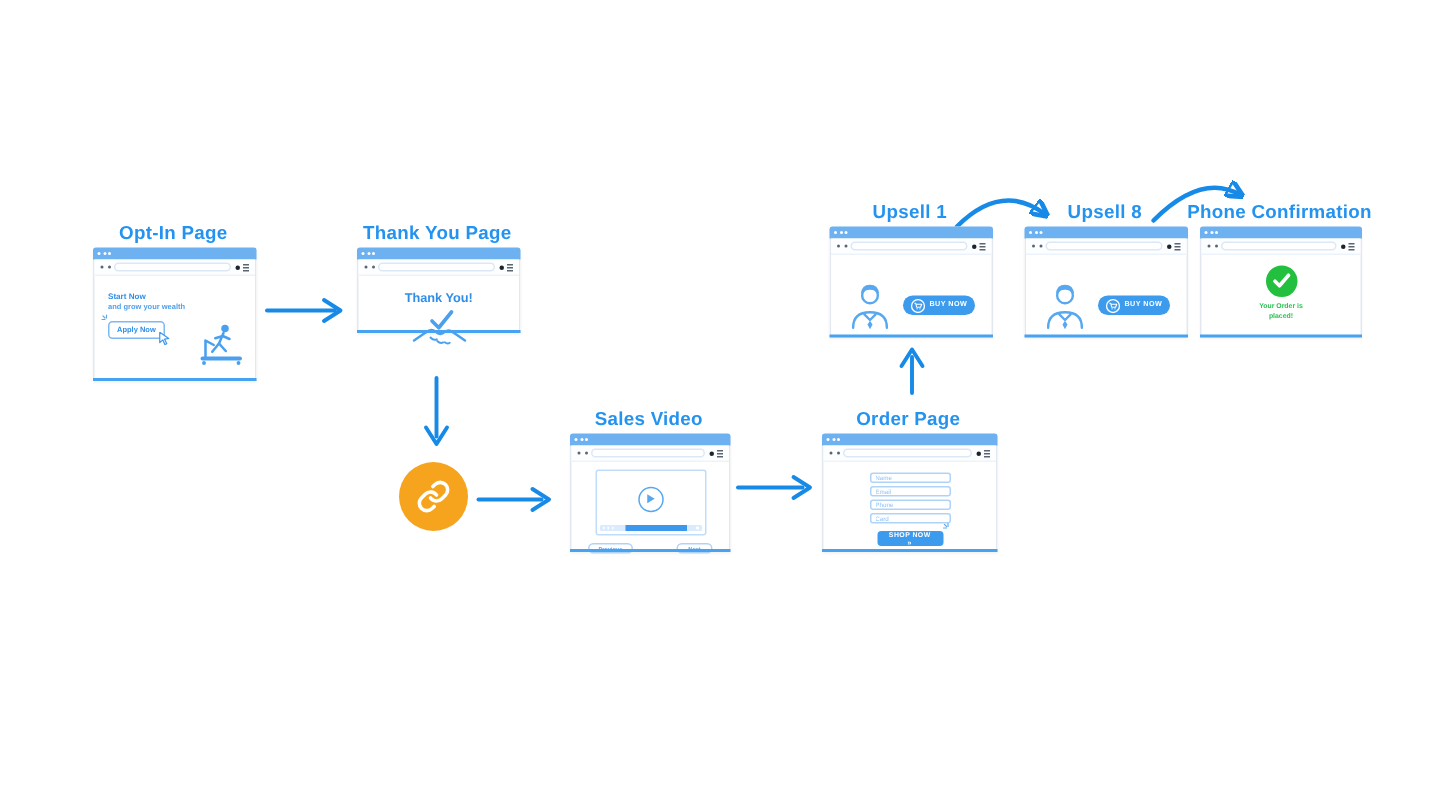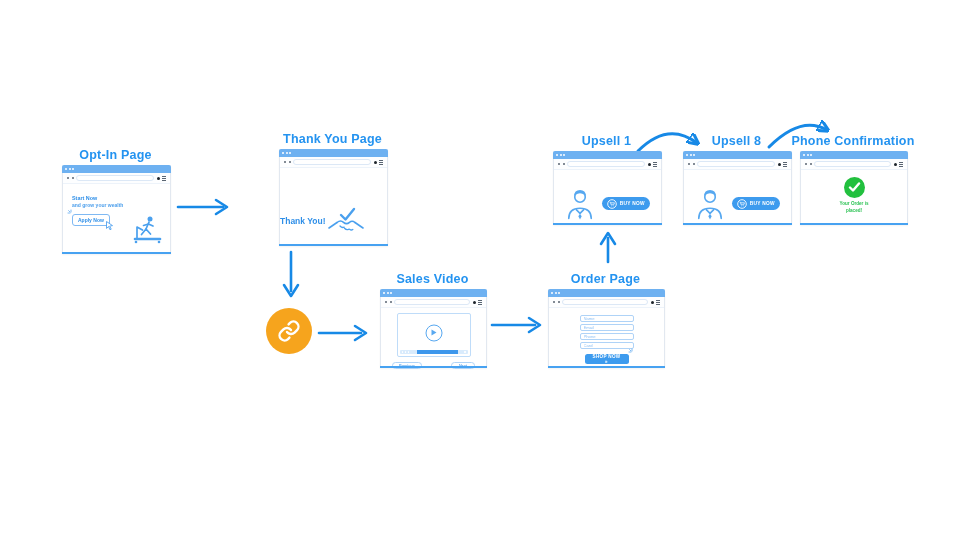--- a/index.html
+++ b/index.html
@@ -35,21 +35,21 @@
   .optin-left{position:absolute;left:9px;top:11px;width:58px;}
   .headline{font-size:5.4px;font-weight:bold;color:#2F8FE8;}
   .subhead{font-size:5px;font-weight:bold;color:#4FA0EC;margin-top:1px;}
   .applybtn{margin-top:5px;position:relative;display:inline-block;border:1px solid #7FB9F3;
             border-radius:3px;padding:2px 5px;font-size:5px;font-weight:bold;color:#2F8FE8;background:#fff;}
   .applybtn .cursor{position:absolute;right:-5px;bottom:-5px;}
   .applybtn .sparkle{position:absolute;left:-6px;top:-6px;}
   .treadmill{position:absolute;right:5px;bottom:8px;}
 
   
-  .ty{height:100%;display:flex;align-items:center;padding-top:9px;box-sizing:border-box;}
+  .ty{height:100%;display:flex;flex-direction:column;align-items:center;padding-top:9px;box-sizing:border-box;}
   .tymsg{font-size:8.5px;font-weight:bold;color:#2F8FE8;}
 
   
   .linkwrap{position:absolute;left:266px;top:308px;width:46px;height:46px;border-radius:50%;
             background:#F6A41D;display:flex;align-items:center;justify-content:center;}
 
   
   .player{position:relative;width:72px;height:42px;margin:5px auto 0;border:1px solid #BFDCF9;
           border-radius:2px;background:#fff;}
   .playbtn{position:absolute;left:50%;top:45%;transform:translate(-50%,-50%);width:15px;height:15px;
@@ -163,21 +163,21 @@
             <path d="M6,25 L31,25" stroke-width="2.6"></path>
             <path d="M8,25 L8,13 L13.5,16"></path>
             <circle cx="7" cy="28" r="1.3" fill="#4AA0EE" stroke="none"></circle>
             <circle cx="30" cy="28" r="1.3" fill="#4AA0EE" stroke="none"></circle>
           </g>
         </svg>
       </div>
     </div>
   </div>
 
-  <div class="node" style="left:238px;top:149px;width:107px;height:96px;margin-left:41px;">
+  <div class="node" style="left:238px;top:165px;width:107px;height:56px;">
     <div class="node-title">Thank You Page</div>
     <div class="browser">
       <div class="tbar">
         <span class="wdot"></span>
         <span class="wdot"></span>
         <span class="wdot"></span>
       </div>
       <div class="addr">
         <span class="navdot"></span>
         <span class="navdot"></span>

